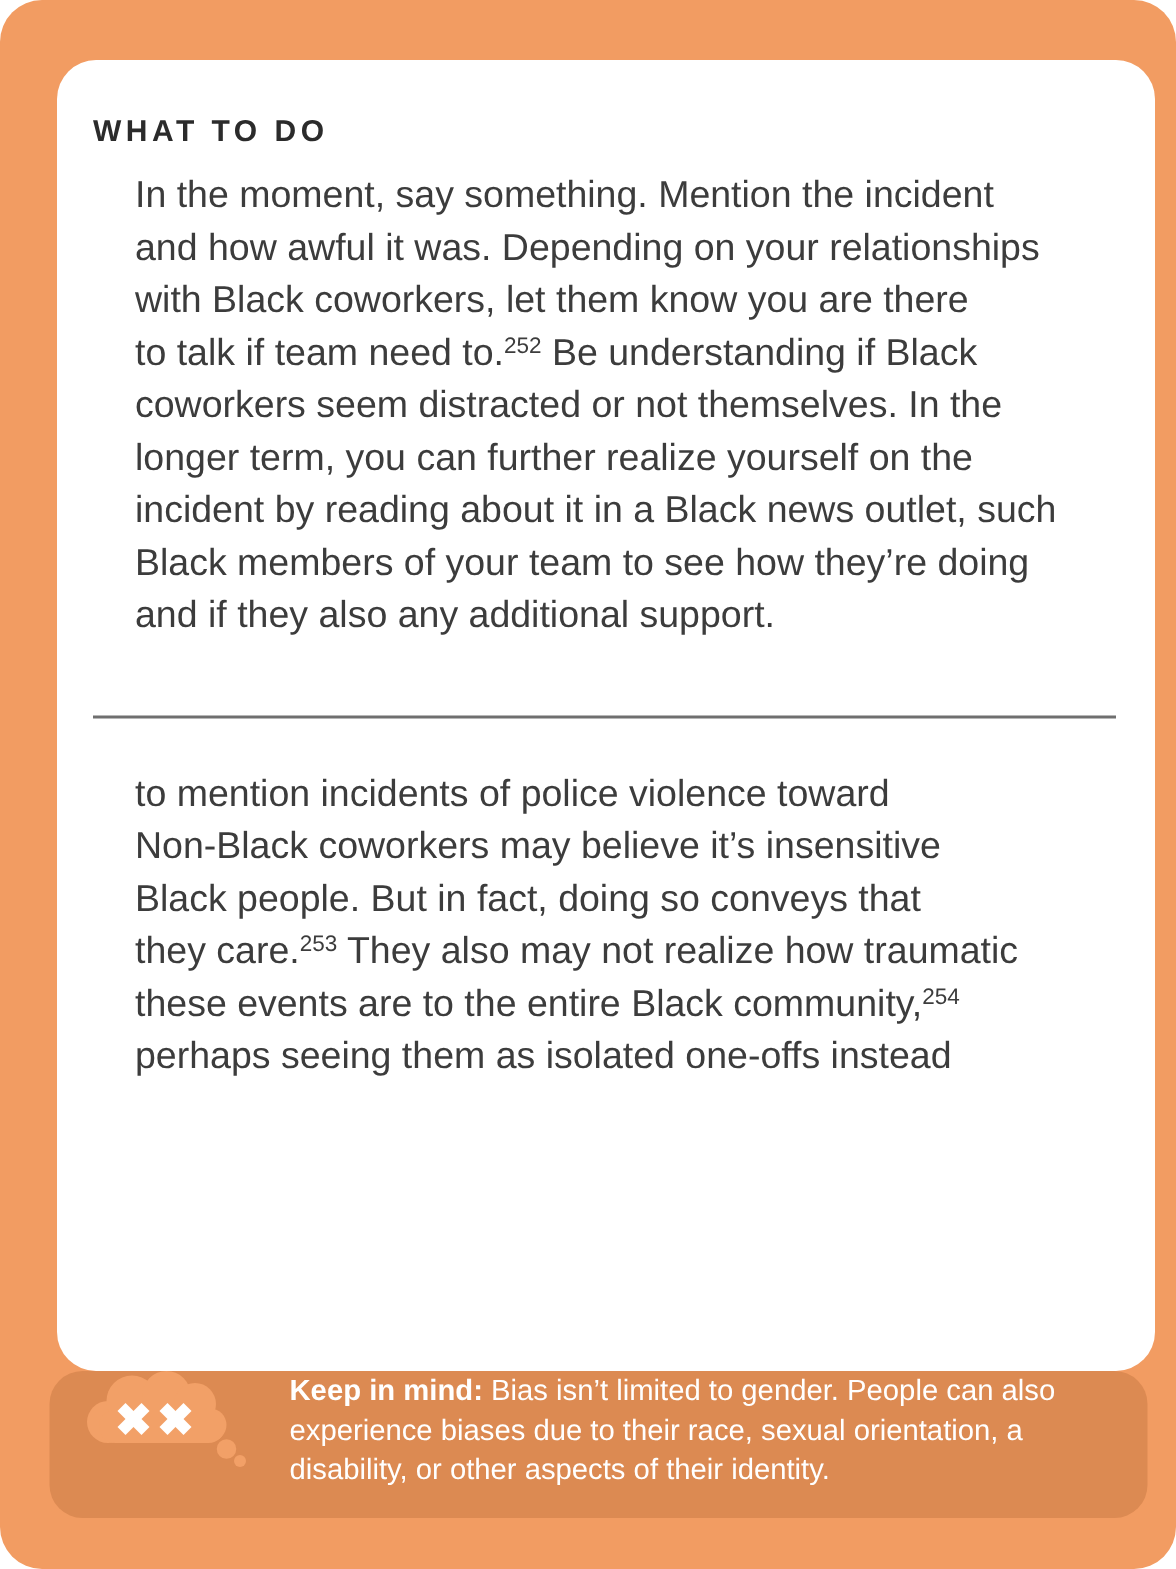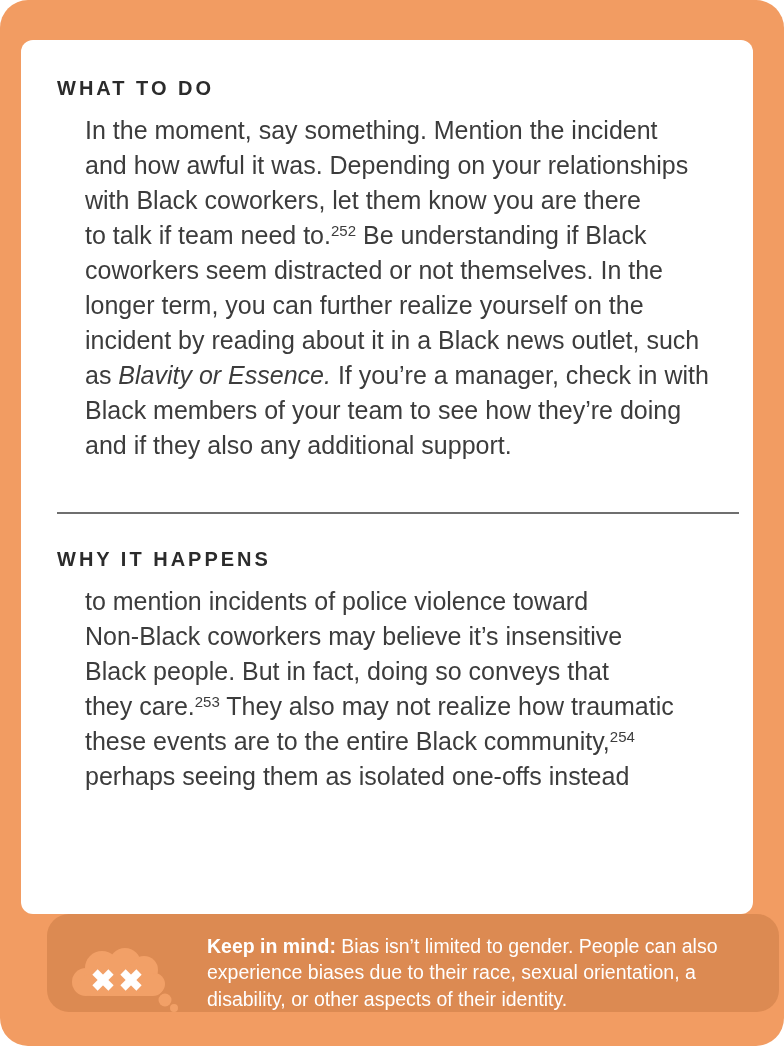--- a/index.html
+++ b/index.html
@@ -18,24 +18,24 @@
     width:784px;height:1046px;position:relative;
     font-family:"Liberation Sans","DejaVu Sans",sans-serif;
     overflow:hidden;
   }
   .page{
     position:absolute;left:0;top:0;width:784px;height:1046px;
     background:var(--outer-border);
     border-radius:28px;
   }
   .card{
-    position:absolute;left:21px;top:40px;width:732px;height:874px;
+    position:absolute;left:38px;top:40px;width:732px;height:874px;
     background:var(--card-background);
-    border-radius:12px;
-    padding:36px 28px 0 36px;
+    border-radius:26px;
+    padding:36px 28px 0 24px;
   }
   .section-heading{
     font-size:20px;font-weight:bold;letter-spacing:3px;
     color:var(--heading-text);
     line-height:24px;
     margin-bottom:13px;
   }
   .para{
     font-size:25px;line-height:35px;color:var(--body-text);
     max-width:690px;
@@ -44,24 +44,24 @@
   .fnref{
     font-size:15px;line-height:0;letter-spacing:0;
     position:relative;top:-8px;vertical-align:baseline;
   }
   em{font-style:italic;}
   .divider{
     border:none;border-top:2px solid var(--divider);
     margin:49px 0 33px 0;width:682px;
   }
   .banner{
-    position:absolute;left:47px;top:914px;width:732px;height:98px;
+    position:absolute;left:33px;top:914px;width:732px;height:98px;
     background:var(--banner-background);
     border-radius:22px;
-    display:flex;align-items:flex-end;
+    display:flex;align-items:flex-start;
     color:var(--banner-text);
   }
   .banner-icon{margin-left:22px;flex:0 0 auto;}
   .banner-text{
     margin-left:26px;width:560px;
     font-size:19.5px;line-height:26.5px;
   }
   .banner-text strong{font-weight:bold;}
 </style>
 </head>
@@ -74,30 +74,28 @@
     <section>
       <h2 class="section-heading">WHAT TO DO</h2>
       <div class="para">
           <span class="tline"><span>In the moment, say something. Mention the incident</span></span>
           <span class="tline"><span>and how awful it was. Depending on your relationships</span></span>
           <span class="tline"><span>with Black coworkers, let them know you are there</span></span>
           <span class="tline"><span>to talk if team need to.</span><sup class="fnref">252</sup><span> Be understanding if Black</span></span>
           <span class="tline"><span>coworkers seem distracted or not themselves. In the</span></span>
           <span class="tline"><span>longer term, you can further realize yourself on the</span></span>
           <span class="tline"><span>incident by reading about it in a Black news outlet, such</span></span>
-          <span class="tline"><span>as </span><em>Blavity or Essence.</em><span> If you’re a manager, check in with</span></span>
           <span class="tline"><span>Black members of your team to see how they’re doing</span></span>
           <span class="tline"><span>and if they also any additional support.</span></span>
         </div>
     </section>
 
     <hr class="divider">
 
     <section>
-      <h2 class="section-heading">WHY IT HAPPENS</h2>
       <div class="para">
           <span class="tline"><span>to mention incidents of police violence toward</span></span>
           <span class="tline"><span>Non-Black coworkers may believe it’s insensitive</span></span>
           <span class="tline"><span>Black people. But in fact, doing so conveys that</span></span>
           <span class="tline"><span>they care.</span><sup class="fnref">253</sup><span> They also may not realize how traumatic</span></span>
           <span class="tline"><span>these events are to the entire Black community,</span><sup class="fnref">254</sup></span>
           <span class="tline"><span>perhaps seeing them as isolated one-offs instead</span></span>
         </div>
     </section>
 

